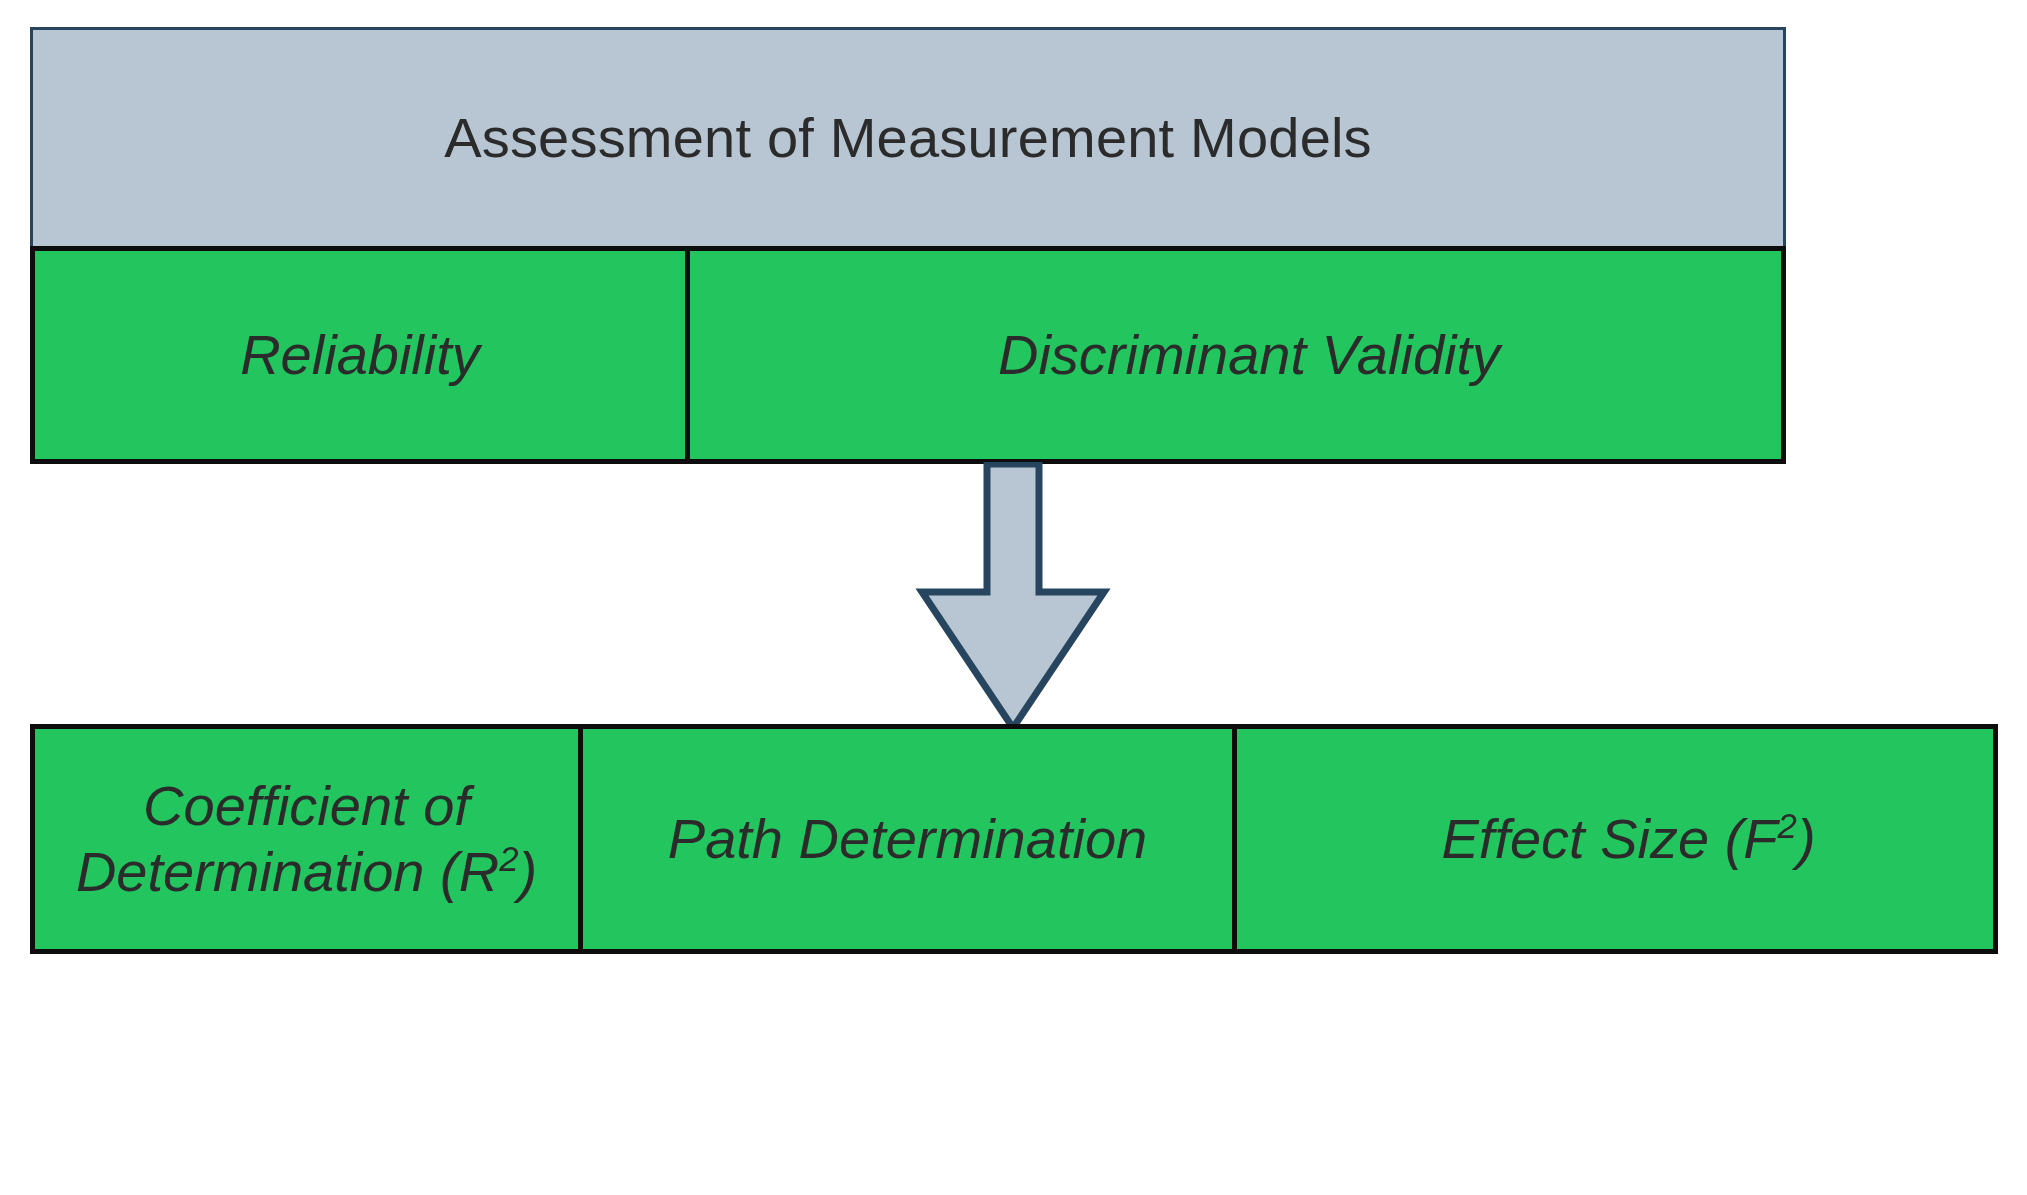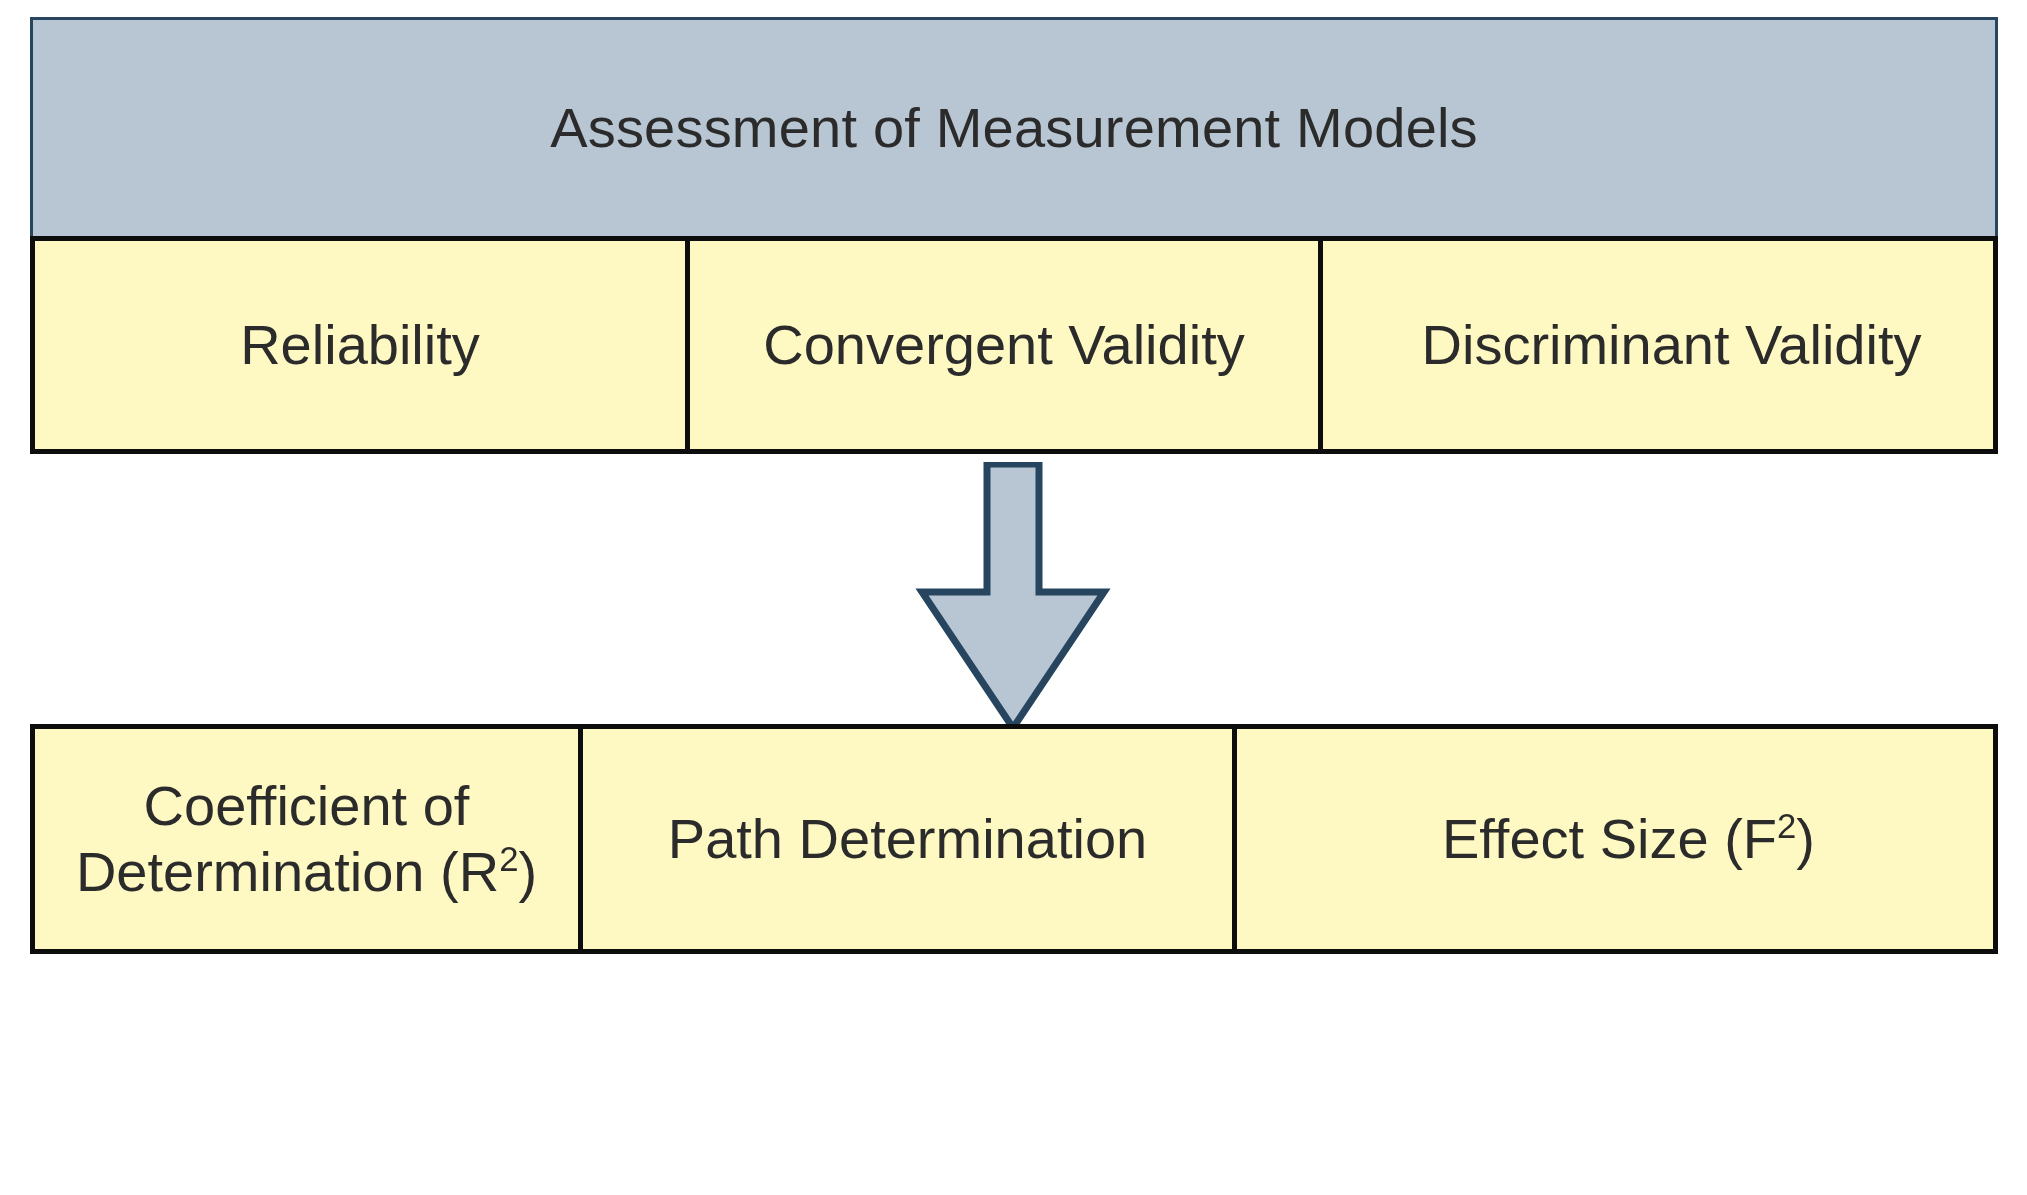--- a/index.html
+++ b/index.html
@@ -44,48 +44,49 @@
     letter-spacing: 0.2px;
     line-height: 1.1;
     text-align: center;
   }
 
   .block-row {
     box-sizing: border-box;
     width: 100%;
     height: 218px;
     display: flex;
-    background: #fef9c3;
+    background: #22c55e;
     border-left: 5px solid #0d0d0d;
     border-right: 5px solid #0d0d0d;
     border-bottom: 5px solid #0d0d0d;
     border-top: 5px solid #0d0d0d;
     margin-top: -3px;
+    font-style: italic;
   }
 
   .block-cell {
     box-sizing: border-box;
     display: flex;
     align-items: center;
     justify-content: center;
     text-align: center;
     color: #2b2b2b;
     font-size: 56px;
     font-weight: 400;
     line-height: 1.18;
     padding: 0 10px;
     border-right: 5px solid #0d0d0d;
   }
   .block-cell:last-child { border-right: none; padding-left: 37px; }
 
   
   #block-measurement {
     left: 30px;
-    top: 17px;
-    width: 1968px;
+    top: 27px;
+    width: 1756px;
   }
   #block-measurement .cell-0 { width: 655px; }
   #block-measurement .cell-1 { width: 633px; }
   #block-measurement .cell-2 { flex: 1 1 auto; }
 
   
   #block-structural {
     left: 30px;
     top: 727px;
     width: 1968px;
@@ -116,21 +117,20 @@
 <body>
 
 <div id="stage">
 
   <div class="model-block" id="block-measurement">
 
     <div class="block-header">Assessment of Measurement Models</div>
 
     <div class="block-row">
       <div class="block-cell cell-0">Reliability</div>
-      <div class="block-cell cell-1">Convergent Validity</div>
       <div class="block-cell cell-2">Discriminant Validity</div>
     </div>
   </div>
 
   <div id="flow-arrow">
     <svg viewBox="0 0 210 272" xmlns="http://www.w3.org/2000/svg">
       <polygon points="79,2 131,2 131,130 196,130 105,266 14,130 79,130" fill="#b7c6d2" stroke="#27455f" stroke-width="7" stroke-linejoin="miter"></polygon>
     </svg>
   </div>
 

